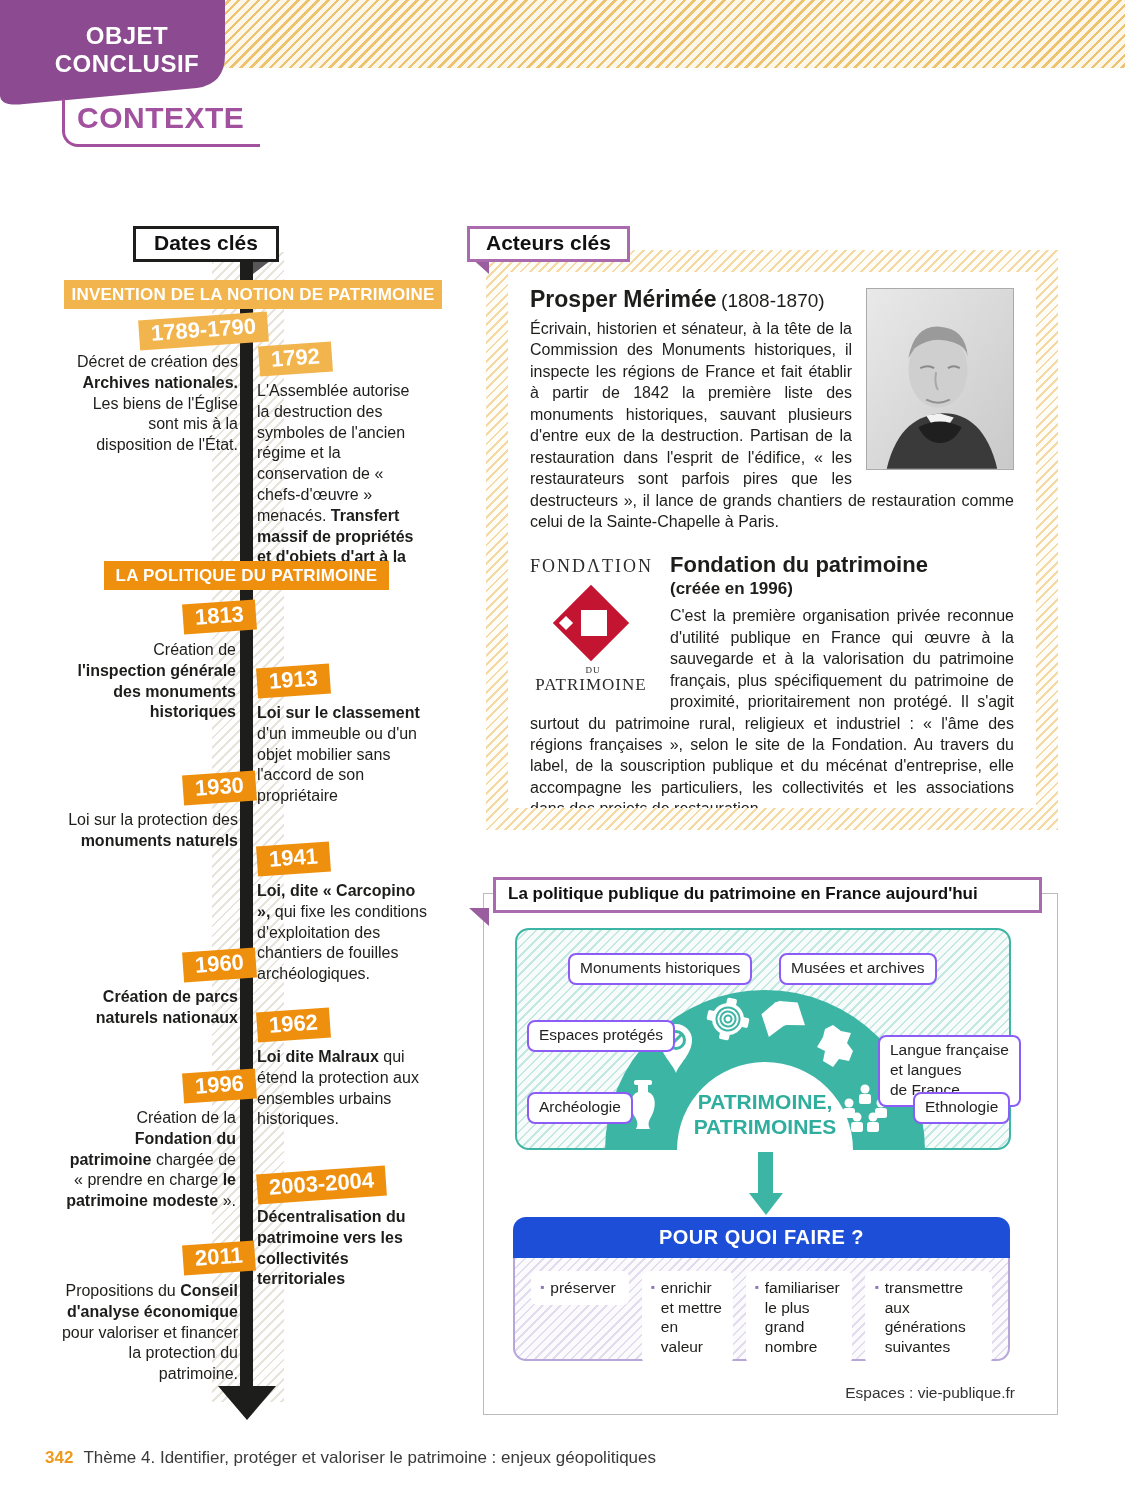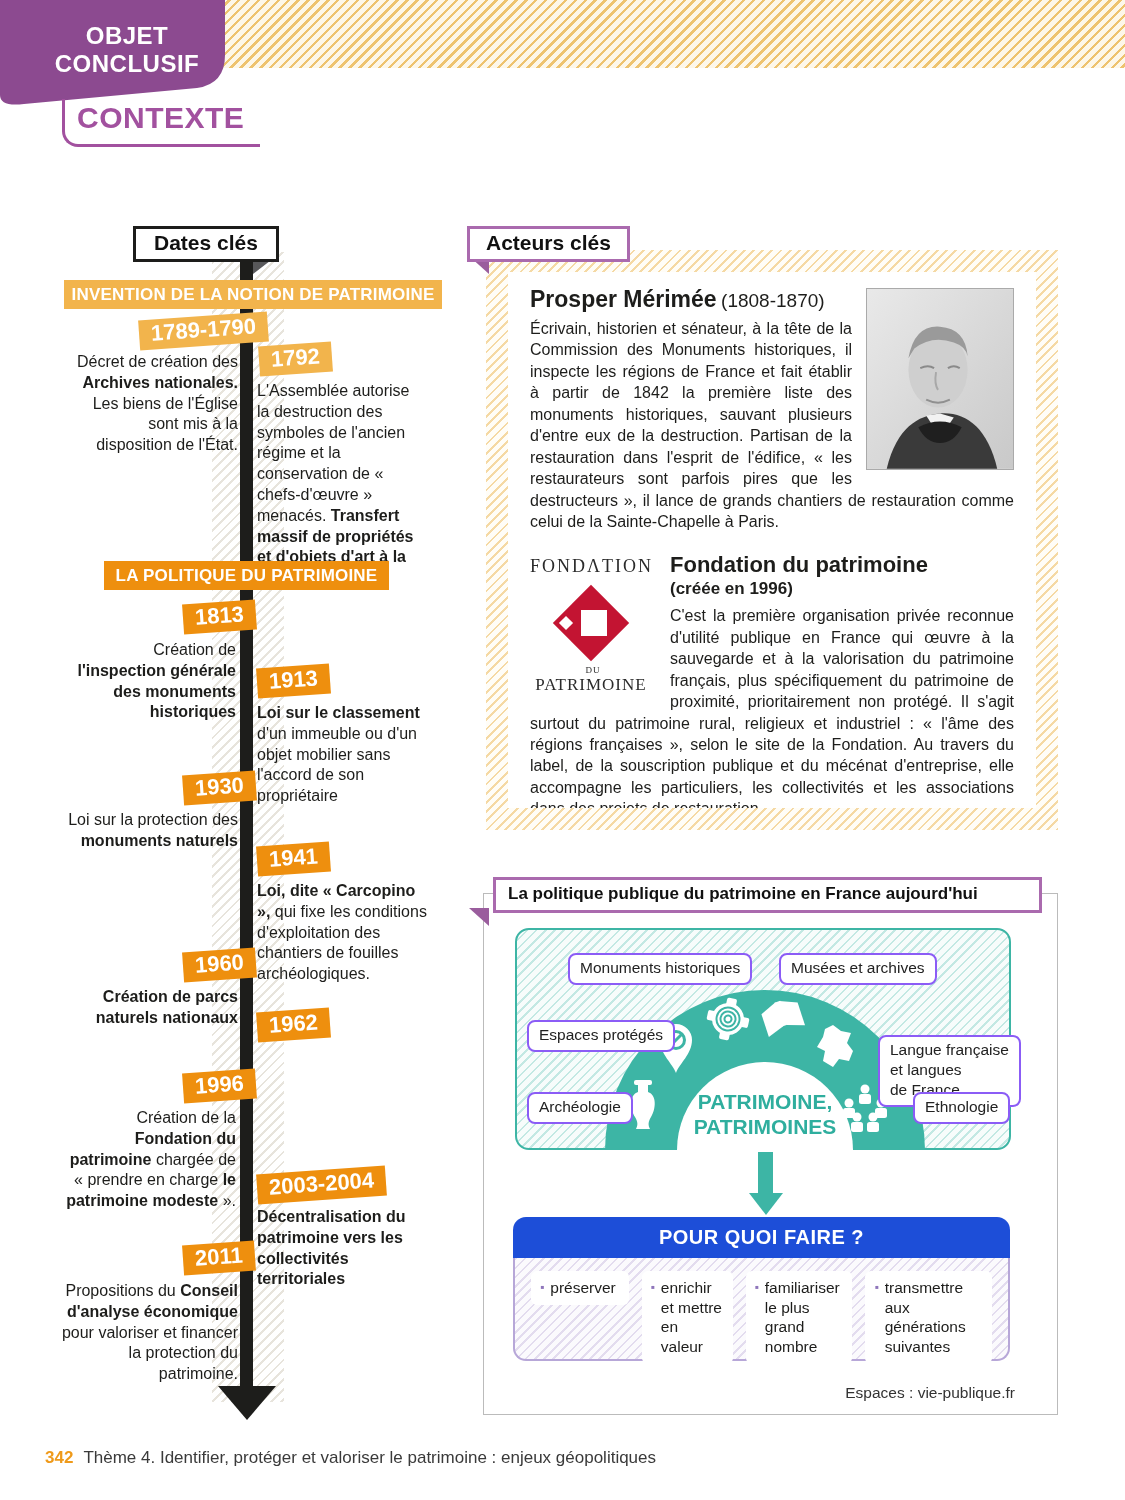--- a/index.html
+++ b/index.html
@@ -127,20 +127,21 @@
   <div class="tl-chip orange-bg" style="left:183px; top:773px;">1930</div>
   <div class="tl-text ta-r" style="left:58px; top:810px; width:180px;">Loi sur la protection des <b>monuments naturels</b></div>
 
   <div class="tl-chip orange-bg" style="left:257px; top:844px;">1941</div>
   <div class="tl-text" style="left:257px; top:881px; width:172px;"><b>Loi, dite « Carcopino »,</b> qui fixe les conditions d'exploitation des chantiers de fouilles archéologiques.</div>
 
   <div class="tl-chip orange-bg" style="left:183px; top:950px;">1960</div>
   <div class="tl-text ta-r" style="left:52px; top:987px; width:186px;"><b>Création de parcs naturels nationaux</b></div>
 
   <div class="tl-chip orange-bg" style="left:257px; top:1010px;">1962</div>
+  <div class="tl-text" style="left:257px; top:1047px; width:176px;"><b>Loi dite Malraux</b> qui étend la protection aux ensembles urbains historiques.</div>
 
   <div class="tl-chip orange-bg" style="left:183px; top:1071px;">1996</div>
   <div class="tl-text ta-r" style="left:64px; top:1108px; width:172px;">Création de la <b>Fondation du patrimoine</b> chargée de « prendre en charge <b>le patrimoine modeste</b> ».</div>
 
   <div class="tl-chip orange-bg" style="left:257px; top:1170px;">2003-2004</div>
   <div class="tl-text" style="left:257px; top:1207px; width:164px;"><b>Décentralisation du patrimoine vers les collectivités territoriales</b></div>
 
   <div class="tl-chip orange-bg" style="left:183px; top:1243px;">2011</div>
   <div class="tl-text ta-r" style="left:58px; top:1281px; width:180px;">Propositions du <b>Conseil d'analyse économique</b> pour valoriser et financer la protection du patrimoine.</div>
 

